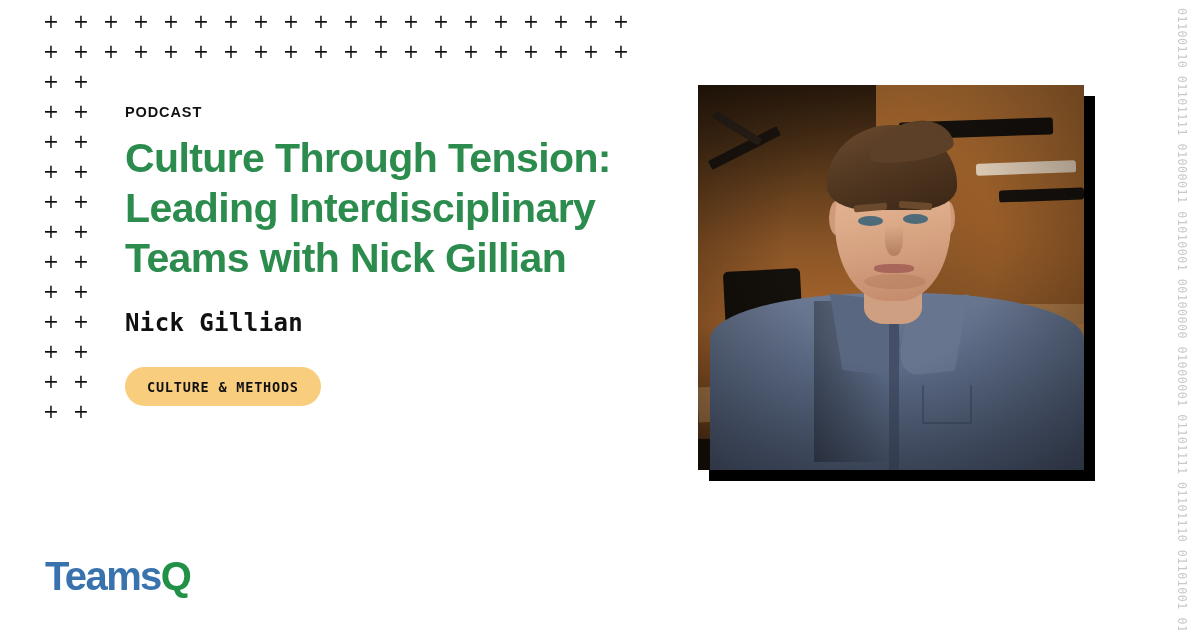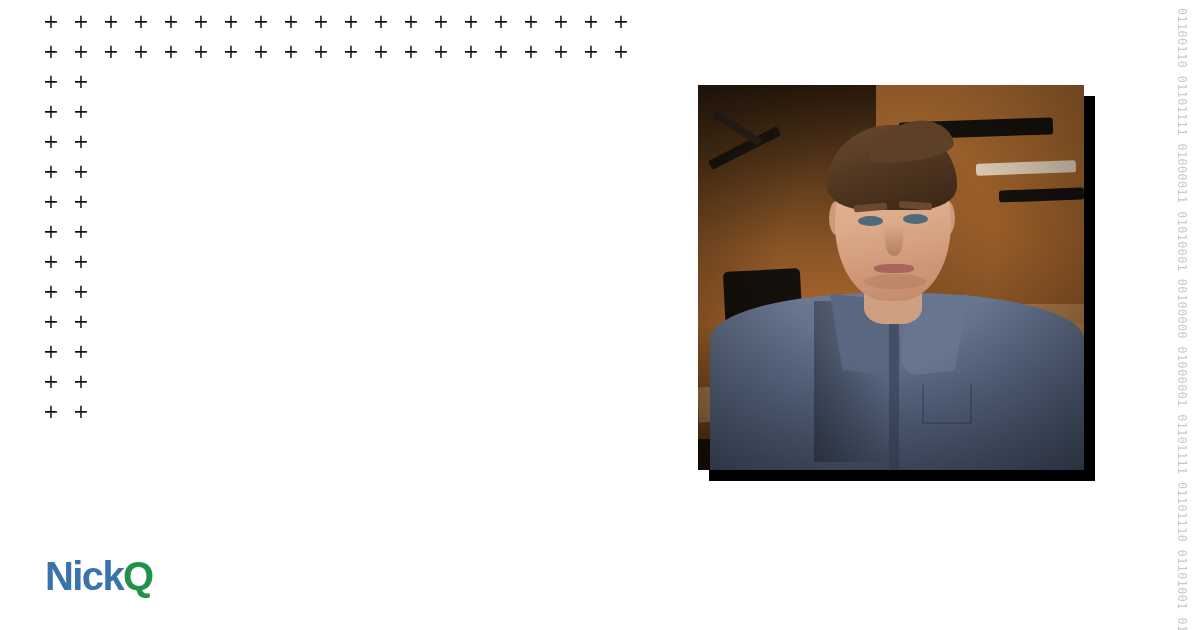--- a/index.html
+++ b/index.html
@@ -349,20 +349,32 @@
       <span class="plus" style="left: 51px; top: 381px; color: rgb(17, 17, 17);">+</span>
       <span class="plus" style="left: 81px; top: 381px; color: rgb(17, 17, 17);">+</span>
       <span class="plus" style="left: 51px; top: 411px; color: rgb(17, 17, 17);">+</span>
       <span class="plus" style="left: 81px; top: 411px; color: rgb(17, 17, 17);">+</span>
     </div>
 
   <div id="binary-strip">
     <div id="binary-text" style="color: rgb(201, 201, 201);">01100110 01101111 01000011 01010001 00100000 01000001 01101111 01101110 01101001 01101110 01100110 01101</div>
   </div>
 
+  <div id="content">
+
+    <div id="eyebrow">PODCAST</div>
+
+    <h1 id="title">Culture Through Tension: Leading Interdisciplinary Teams with Nick Gillian</h1>
+
+    <div id="author">Nick Gillian</div>
+
+    <div id="tag-row">
+      <span class="tag-badge">CULTURE &amp; METHODS</span>
+    </div>
+  </div>
 
   <div id="photo-wrap">
     <div id="photo-shadow"></div>
     <div id="photo">
       <div class="pl" id="bg-wood"></div>
       <div class="pl" id="bg-wall-light"></div>
       <div class="pl" id="bar-top-1"></div>
       <div class="pl" id="bar-top-2"></div>
       <div class="pl" id="bar-top-3"></div>
       <div class="pl" id="rail"></div>
@@ -387,15 +399,15 @@
       <div class="pl" id="brow-r"></div>
       <div class="pl" id="eye-l"></div>
       <div class="pl" id="eye-r"></div>
       <div class="pl" id="nose"></div>
       <div class="pl" id="mouth"></div>
       <div class="pl" id="chin-shade"></div>
       <div class="pl" id="vignette"></div>
     </div>
   </div>
 
-  <div id="logo"><span id="logo-info">Nick</span><span id="logo-q">Q</span></div>
+  <div id="logo"><span id="logo-info">Teams</span><span id="logo-q">Q</span></div>
 
 </div>
 
 </body></html>

